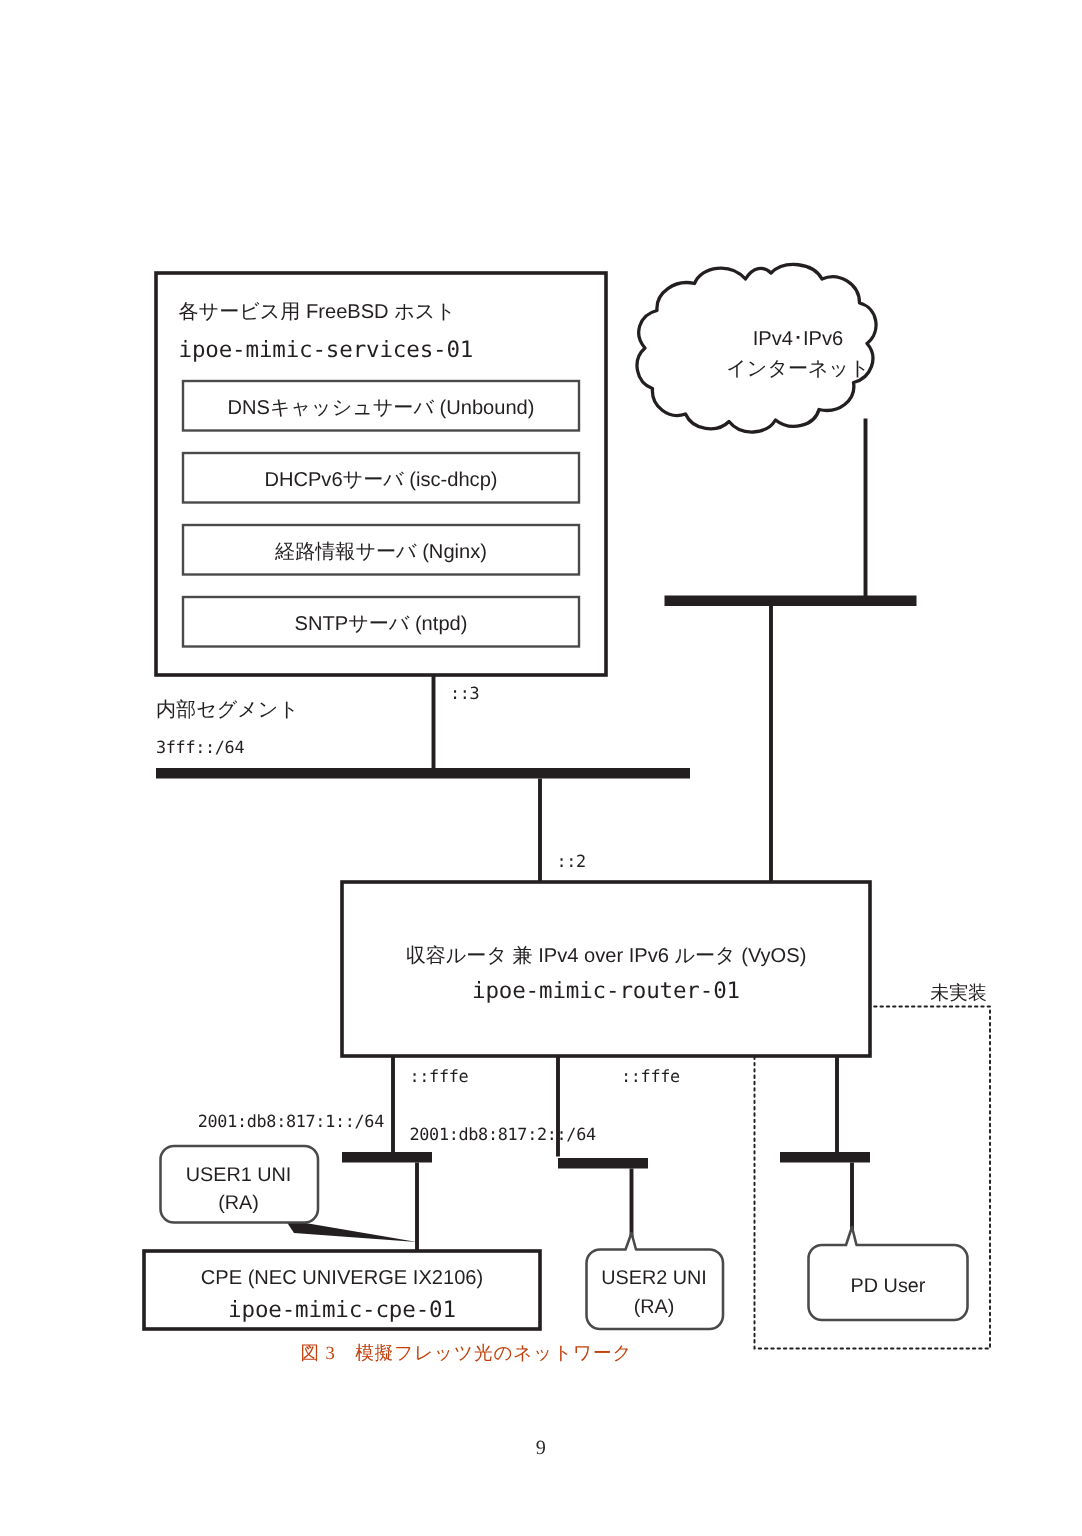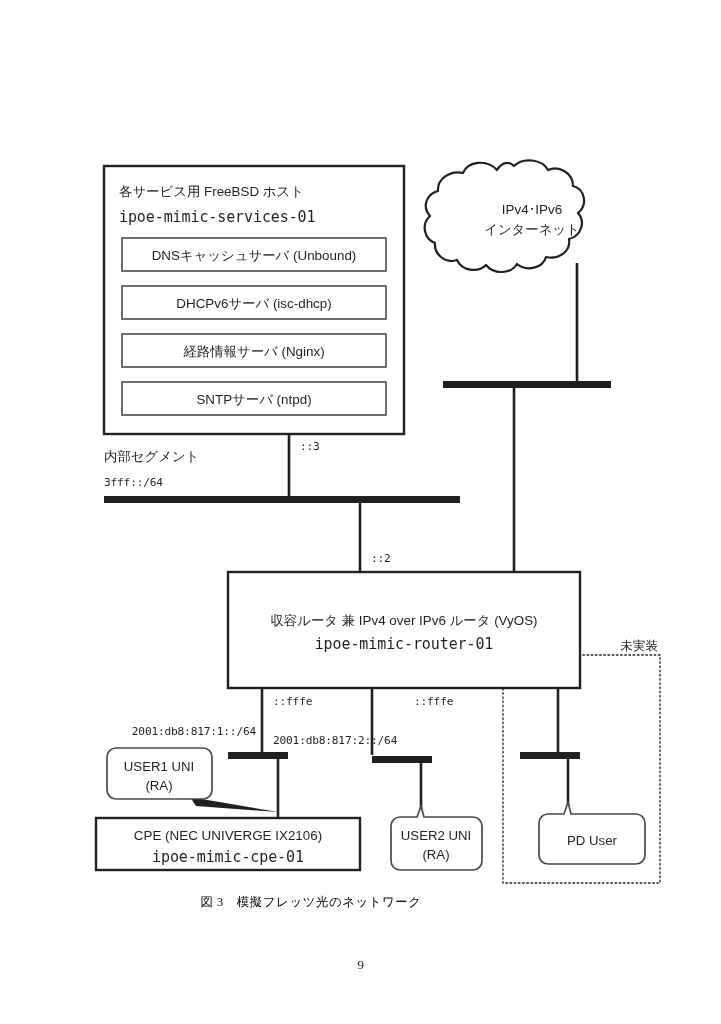--- a/index.html
+++ b/index.html
@@ -11,21 +11,21 @@
     width: 721px;
     height: 1024px;
     position: relative;
     font-family: "Liberation Sans", sans-serif;
     color: #231f20;
     overflow: hidden;
   }
   #diagram-root {
     position: absolute;
     left: 0;
-    top: 0;
+    top: 16px;
     width: 721px;
     height: 740px;
   }
   svg {
     display: block;
   }
   .box-stroke {
     fill: #ffffff;
     stroke: #231f20;
     stroke-width: 2.4;
@@ -99,21 +99,21 @@
     text-anchor: middle;
   }
   .caption {
     position: absolute;
     left: 0;
     top: 894px;
     width: 622px;
     text-align: center;
     font-family: "Liberation Serif", serif;
     font-size: 12.4px;
-    color: #000000;
+    color: #c2410c;
     letter-spacing: 0.6px;
   }
   .page-number {
     position: absolute;
     left: 0;
     top: 957px;
     width: 721px;
     text-align: center;
     font-family: "Liberation Serif", serif;
     font-size: 13.5px;

